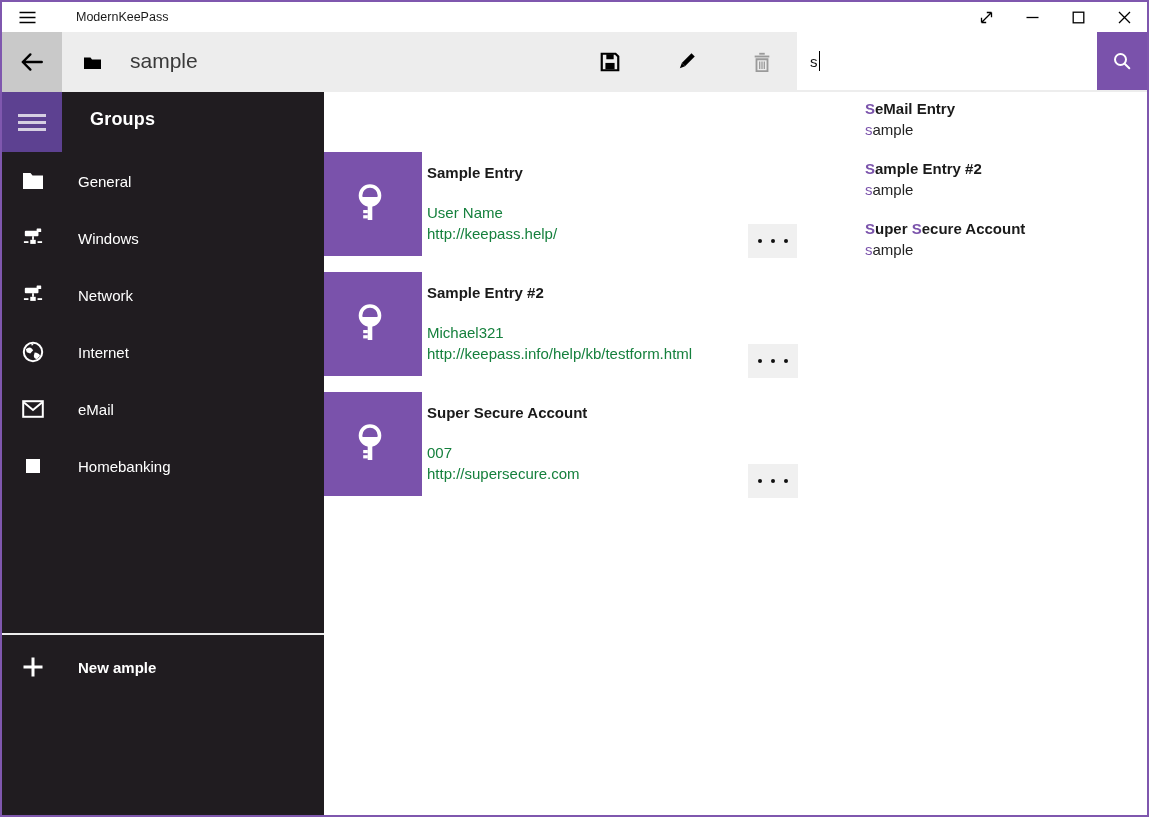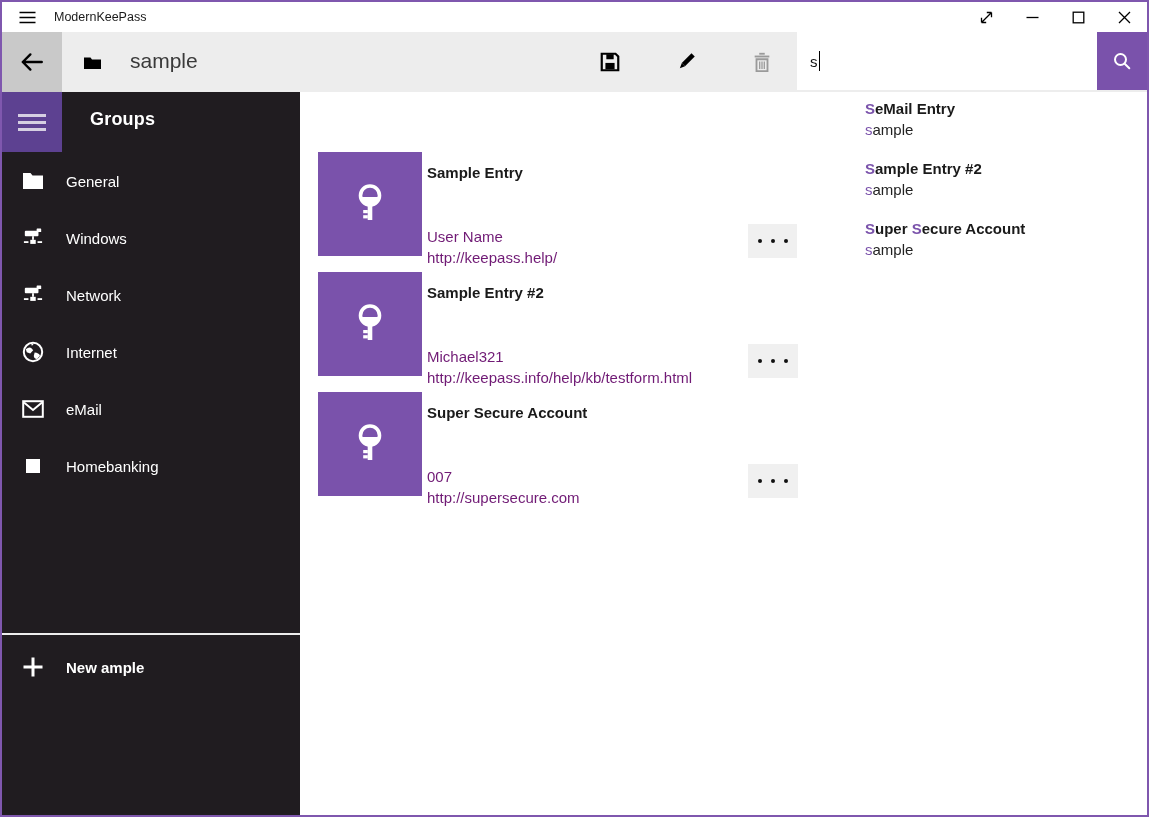--- a/index.html
+++ b/index.html
@@ -3,55 +3,55 @@
 <meta charset="utf-8">
 <style>
   * { box-sizing: border-box; margin: 0; padding: 0; }
   body { background:#fff; font-family:"Liberation Sans", sans-serif; }
   .window { position:relative; width:1149px; height:817px; background:#fff; overflow:hidden; }
   .win-border { position:absolute; inset:0; border:2px solid #7f57ae; pointer-events:none; z-index:60; }
 
   
   .titlebar { position:absolute; left:2px; top:2px; width:1145px; height:30px; background:#fff; z-index:20; }
   .tb-hamburger { position:absolute; left:8px; top:3px; width:34px; height:24px; display:flex; align-items:center; justify-content:center; cursor:pointer; }
-  .tb-title { position:absolute; left:52px; top:0; height:30px; line-height:30px; font-size:12.5px; color:#1a1a1a; }
+  .tb-title { position:absolute; left:74px; top:0; height:30px; line-height:30px; font-size:12.5px; color:#1a1a1a; }
   .tb-controls { position:absolute; right:0; top:0; height:30px; display:flex; }
   .tb-btn { width:46px; height:30px; display:flex; align-items:center; justify-content:center; cursor:pointer; }
 
   
   .header { position:absolute; left:2px; top:32px; width:1145px; height:60px; background:#ededed; z-index:10; }
   .back-btn { position:absolute; left:0; top:0; width:60px; height:60px; background:#c9c9c9; display:flex; align-items:center; justify-content:center; cursor:pointer; }
   .db-icon { position:absolute; left:82px; top:24px; }
   .db-title { position:absolute; left:128px; top:0; height:60px; line-height:58px; font-size:21px; color:#3a3a3a; }
   .toolbar { position:absolute; left:584px; top:6px; display:flex; gap:28px; }
   .tool-btn { width:48px; height:48px; display:flex; align-items:center; justify-content:center; cursor:pointer; }
   .search-box { position:absolute; left:795px; top:0; width:300px; height:58px; background:#fff; display:flex; align-items:center; padding-left:13px; font-size:15px; color:#111; cursor:text; }
   .caret { width:1px; height:20px; background:#000; margin-left:1px; }
   .search-btn { position:absolute; left:1095px; top:0; width:50px; height:58px; background:#7a52ab; display:flex; align-items:center; justify-content:center; cursor:pointer; }
 
   
-  .sidebar { position:absolute; left:2px; top:92px; width:298px; height:723px; background:#201c20; color:#fff; z-index:5; }
+  .sidebar { position:absolute; left:2px; top:92px; width:322px; height:723px; background:#201c20; color:#fff; z-index:5; }
   .nav-hamburger { position:absolute; left:0; top:0; width:60px; height:60px; background:#5d4191; display:flex; align-items:center; justify-content:center; cursor:pointer; }
   .groups-heading { position:absolute; left:88px; top:17px; font-size:18px; font-weight:bold; letter-spacing:0.2px; }
   .group-list { position:absolute; left:0; top:60px; width:100%; }
   .nav-item { position:relative; height:57px; cursor:pointer; }
   .cmd-item { position:relative; height:60px; cursor:pointer; }
   .nav-icon { position:absolute; left:20px; top:50%; transform:translateY(-50%); width:22px; height:22px; display:flex; align-items:center; justify-content:center; }
-  .nav-label { position:absolute; left:64px; top:50%; transform:translateY(-50%); font-size:15px; white-space:nowrap;text-align:right; }
+  .nav-label { position:absolute; left:76px; top:50%; transform:translateY(-50%); font-size:15px; white-space:nowrap;text-align:right; }
   .cmd-item .nav-label { font-weight:bold; }
   .sidebar-divider { position:absolute; left:0; top:541px; width:100%; height:2px; background:#ededed; }
   .command-list { position:absolute; left:0; top:545px; width:100%; }
 
   
   .main { position:absolute; left:300px; top:92px; width:847px; height:723px; background:#fff; }
   .entry-list { position:absolute; left:0; top:60px; }
   .entry-row { position:relative; width:540px; height:120px; cursor:pointer; }
   .tile { position:absolute; left:18px; top:0; width:104px; height:104px; background:#7a52ab; display:flex; align-items:center; justify-content:center; }
   .entry-title { position:absolute; left:127px; top:12px; font-size:15px; font-weight:bold; color:#1a1a1a; white-space:nowrap; }
-  .entry-sub { position:absolute; left:127px; top:50px; font-size:15px; color:#701a75; line-height:21px; white-space:nowrap;margin-top:24px; }
+  .entry-sub { position:absolute; left:127px; top:50px; font-size:15px; color:#15803d; line-height:21px; white-space:nowrap; }
   .more-btn { position:absolute; left:448px; top:72px; width:50px; height:34px; background:#f0f0f0; display:flex; align-items:center; justify-content:center; gap:9px; cursor:pointer; }
   .dot { width:4px; height:4px; border-radius:50%; background:#111; }
 
   
   .search-dropdown { position:absolute; left:797px; top:92px; width:350px; height:198px; background:#fff; z-index:30; }
   .result-item { position:relative; height:60px; padding:7px 0 0 68px; cursor:pointer; }
   .result-title { font-size:15px; font-weight:bold; color:#1a1a1a; line-height:20px; white-space:nowrap; }
   .result-sub { font-size:15px; color:#222; line-height:21px; white-space:nowrap; }
   .hl { color:#7a52ab; }
 

